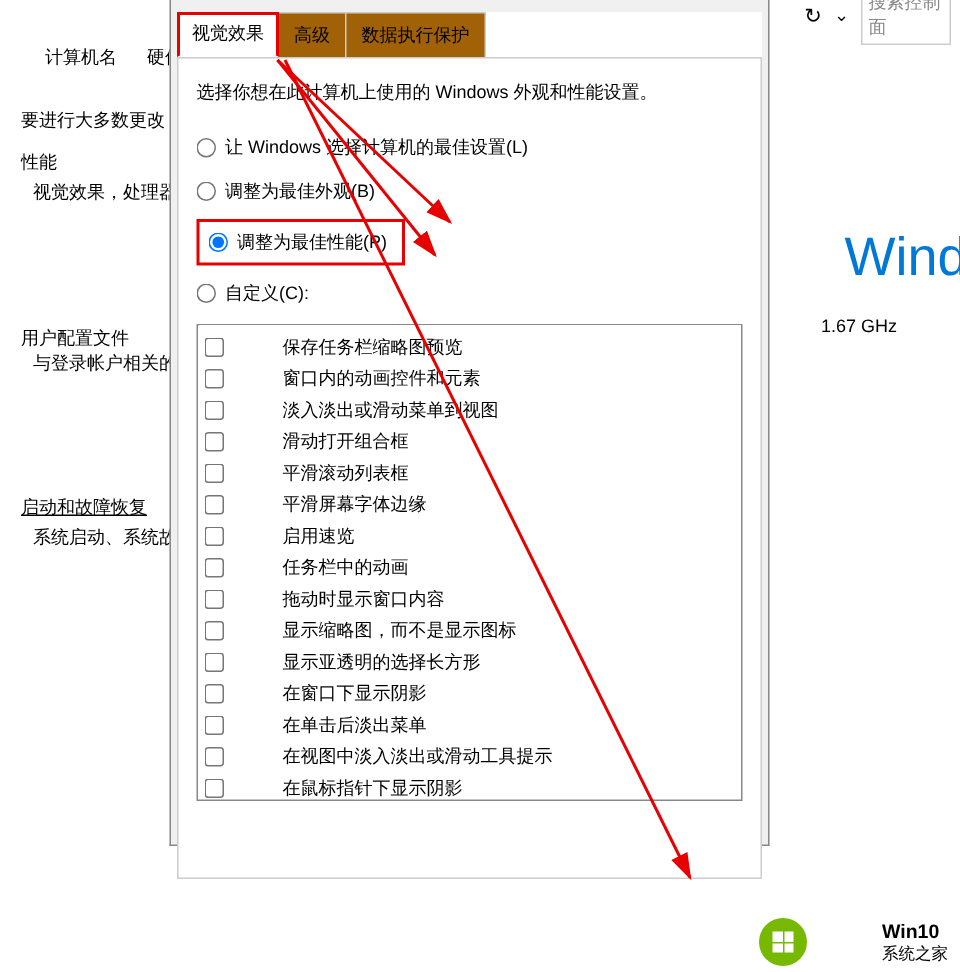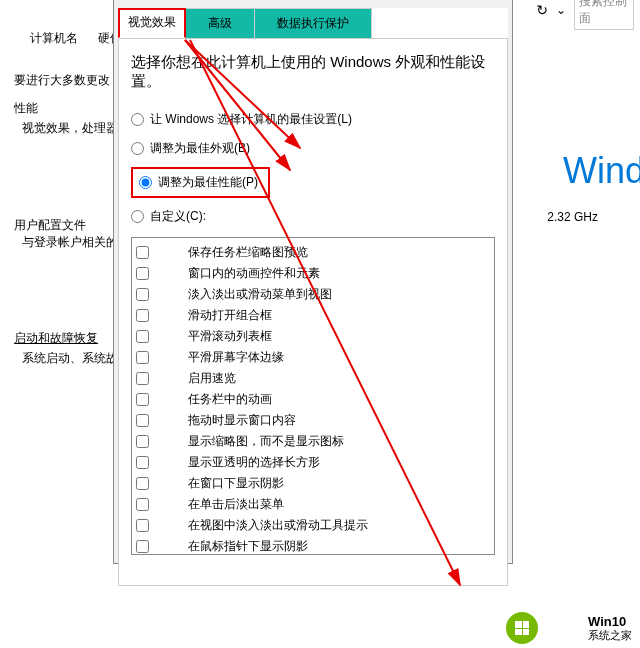--- a/index.html
+++ b/index.html
@@ -26,27 +26,27 @@
     .bg-sec-start2 { left: 22px; top: 350px; }
     
     .bg-wind { position: absolute; right: -5px; top: 150px; font-size: 36px; color: #0078d7; font-weight: 300; }
     .bg-ghz { position: absolute; right: 42px; top: 210px; font-size: 12px; }
     
     
     .dialog { position: absolute; left: 113px; top: 0; width: 400px; height: 564px; background: #f0f0f0; border: 1px solid #888; border-top: none; }
     .dialog-title { height: 4px; }
     
     .tabs { display: flex; background: #fff; position: relative; margin: 4px 4px 0 4px; }
-    .tab { padding: 6px 22px; border: 1px solid #ccc; border-bottom: none; background: #14b8a6; font-size: 12px; cursor: pointer; margin-right: -1px; }
+    .tab { padding: 6px 10px; border: 1px solid #ccc; border-bottom: none; background: #a16207; font-size: 12px; cursor: pointer; margin-right: -1px; }
     .tab.active { background: #fff; border-bottom: 1px solid #fff; z-index: 2; }
     .tab-highlight { border: 2px solid #e60000; padding: 4px 8px; }
     
     .tab-content { background: #fff; border: 1px solid #ccc; margin: 0 4px 4px 4px; padding: 14px 12px; height: 548px; position: relative; }
     
-    .desc { font-size: 15px; margin-bottom: 18px; }
+    .desc { font-size: 12px; margin-bottom: 18px; }
     
     .radio-group { margin-bottom: 10px; }
     .radio-item { display: flex; align-items: center; margin-bottom: 8px; font-size: 12px; padding: 2px 0; }
     .radio-item input { margin-right: 6px; }
     .radio-highlight { border: 2px solid #e60000; padding: 3px 10px 3px 6px; width: fit-content; }
     
     .checklist { border: 1px solid #888; height: 318px; overflow-y: auto; overflow-x: hidden; padding: 4px; background: #fff; }
     .check-item { display: flex; align-items: center; padding: 2px 0; font-size: 12px; gap: 33px; }
     .check-item input { margin-right: 6px; }
     
@@ -80,21 +80,21 @@
     <span class="bg-tab">高</span>
   </div>
   <div class="bg-section bg-sec-title">要进行大多数更改</div>
   <div class="bg-section bg-sec-perf">性能</div>
   <div class="bg-section bg-sec-perf2">视觉效果，处理器</div>
   <div class="bg-section bg-sec-user">用户配置文件</div>
   <div class="bg-section bg-sec-user2">与登录帐户相关的</div>
   <div class="bg-section bg-sec-start">启动和故障恢复</div>
   <div class="bg-section bg-sec-start2">系统启动、系统故</div>
   <div class="bg-wind">Wind</div>
-  <div class="bg-ghz">2.32 GHz</div>
+  <div class="bg-ghz">1.67 GHz</div>
 </div>
 
 <div class="dialog">
   <div class="dialog-title"></div>
   <div class="tabs">
     <div class="tab active tab-highlight">视觉效果</div>
     <div class="tab">高级</div>
     <div class="tab">数据执行保护</div>
   </div>
   <div class="tab-content">

